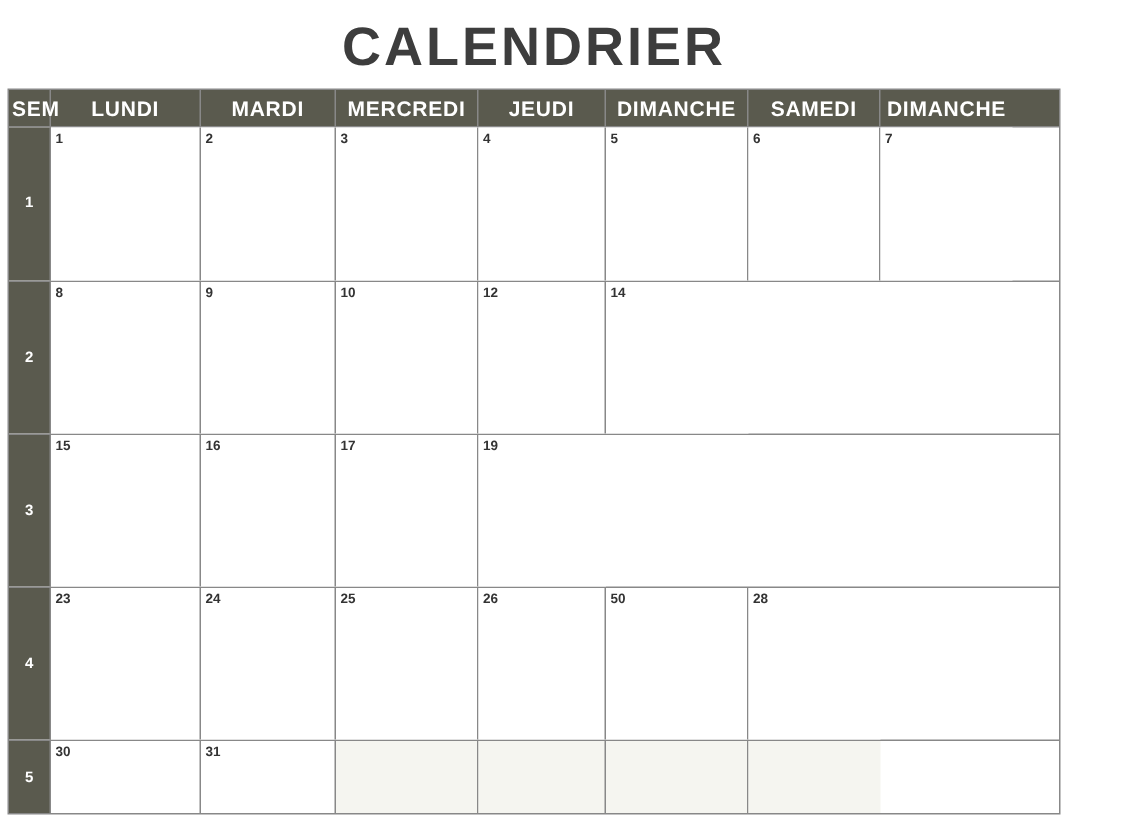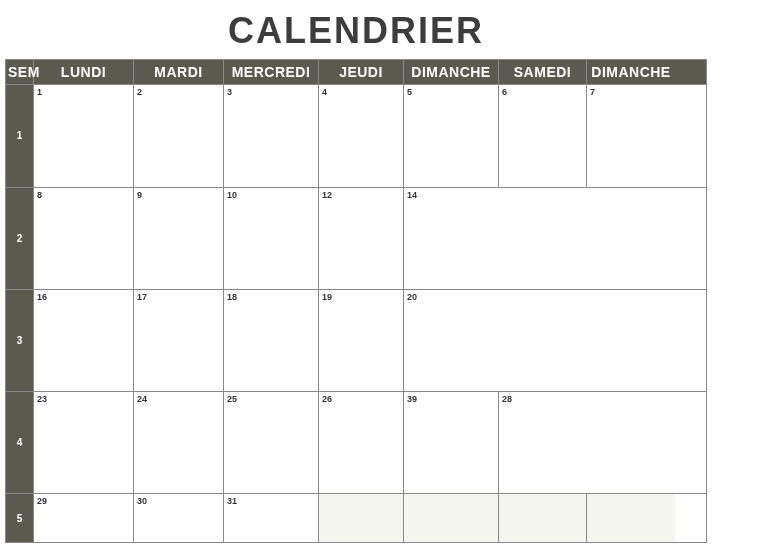--- a/index.html
+++ b/index.html
@@ -182,64 +182,58 @@
           <span class="day-number">12</span>
         </div>
       <div class="day-cell">
           <span class="day-number">14</span>
         </div>
     </div>
 
     <div class="week-row">
       <div class="week-num">3</div>
       <div class="day-cell">
+          <span class="day-number">15</span>
+        </div>
+      <div class="day-cell">
           <span class="day-number">16</span>
         </div>
       <div class="day-cell">
           <span class="day-number">17</span>
         </div>
       <div class="day-cell">
-          <span class="day-number">18</span>
-        </div>
-      <div class="day-cell">
           <span class="day-number">19</span>
         </div>
-      <div class="day-cell">
-          <span class="day-number">20</span>
-        </div>
     </div>
 
     <div class="week-row">
       <div class="week-num">4</div>
       <div class="day-cell">
           <span class="day-number">23</span>
         </div>
       <div class="day-cell">
           <span class="day-number">24</span>
         </div>
       <div class="day-cell">
           <span class="day-number">25</span>
         </div>
       <div class="day-cell">
           <span class="day-number">26</span>
         </div>
       <div class="day-cell">
-          <span class="day-number">39</span>
+          <span class="day-number">50</span>
         </div>
       <div class="day-cell">
           <span class="day-number">28</span>
         </div>
     </div>
 
     <div class="last-week-row">
       <div class="week-num">5</div>
       <div class="day-cell">
-          <span class="day-number">29</span>
-        </div>
-      <div class="day-cell">
           <span class="day-number">30</span>
         </div>
       <div class="day-cell">
           <span class="day-number">31</span>
         </div>
       <div class="day-cell empty"></div>
       <div class="day-cell empty"></div>
       <div class="day-cell empty"></div>
       <div class="day-cell empty"></div>
     </div>

